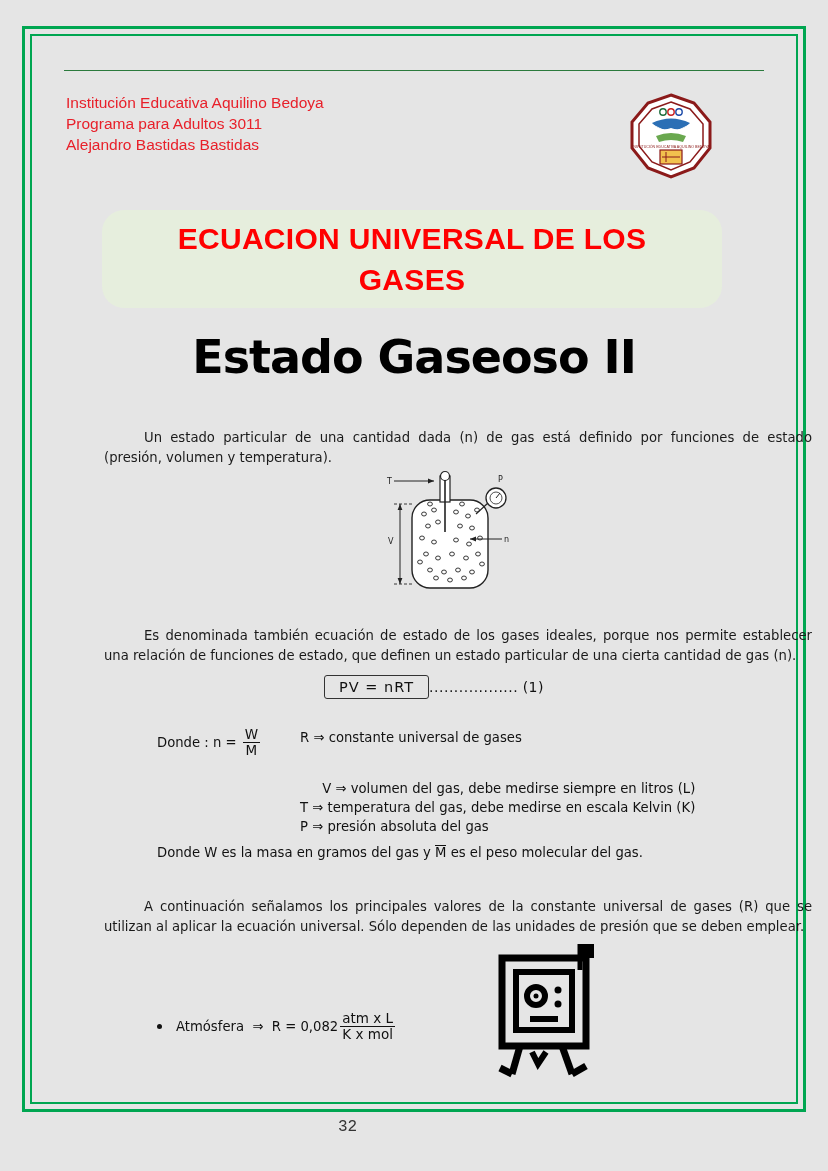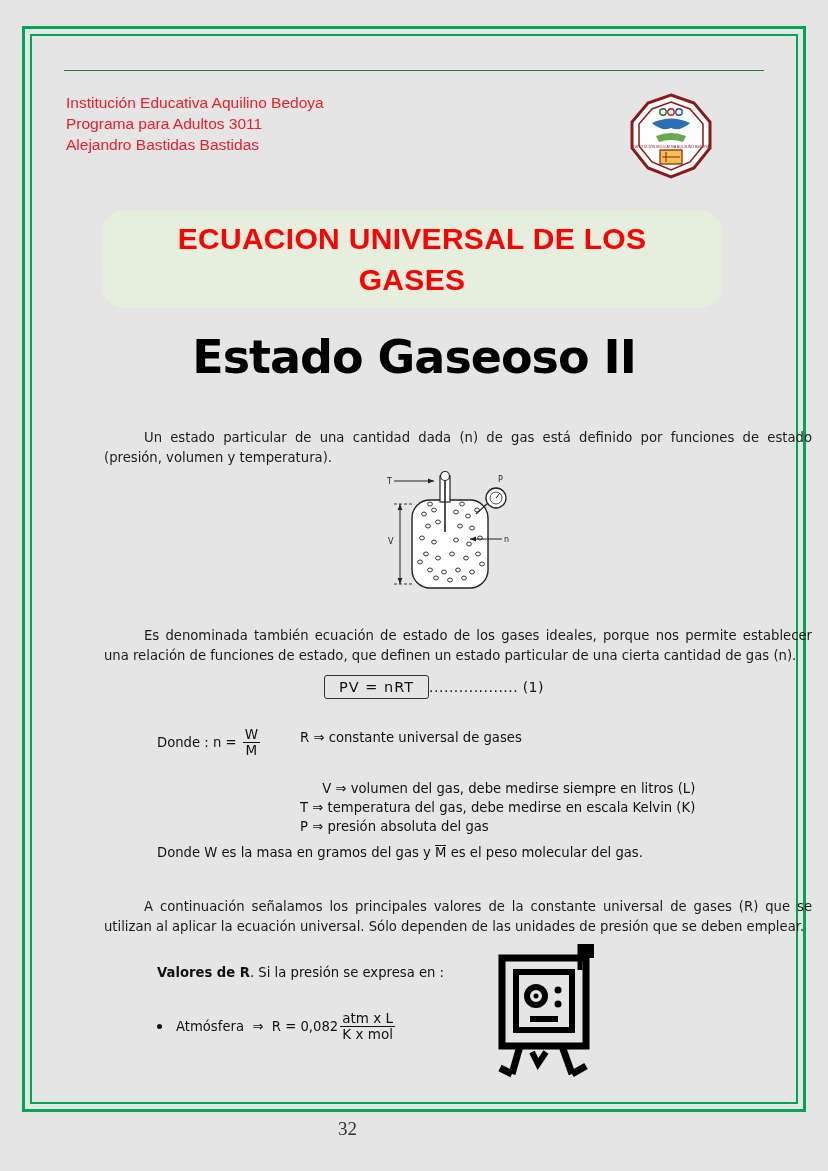--- a/index.html
+++ b/index.html
@@ -245,23 +245,23 @@
     width: 130px;
     height: 145px;
   }
 
   .page-number {
     position: absolute;
     left: 0;
     top: 1118px;
     width: 695px;
     text-align: center;
-    font-size: 19px;
+    font-size: 16px;
     color: #333;
-    font-family: Liberation Serif, serif;
+    font-family: Liberation Mono, monospace;
   }
 </style>
 </head>
 <body>
 
 <div class="page">
 
   <div class="frame-outer"></div>
   <div class="frame-inner"></div>
 
@@ -406,23 +406,20 @@
     </div>
 
     <div class="note-w">
       <span>Donde W es la masa en gramos del gas y </span><span class="overbar">M</span><span> es el peso molecular del gas.</span>
     </div>
 
     <div class="para p3 indent">
       <span>A continuación señalamos los principales valores de la constante universal de gases (R) que se utilizan al aplicar la ecuación universal. </span><b>Sólo dependen</b><span> de las </span><b>unidades de presión</b><span> que se deben emplear.</span>
     </div>
 
-    <div class="valores">
-      <b>Valores de R</b><span>. Si la presión se expresa en :</span>
-    </div>
 
     <div class="bullet">
       <span class="dot"></span>
       <span>Atmósfera</span>
       &nbsp;&nbsp;<span>⇒</span>&nbsp;&nbsp;
       <span>R  =  0,082</span>
       <span class="frac">
         <span class="num">atm x L</span>
         <span class="den">K x mol</span>
       </span>

